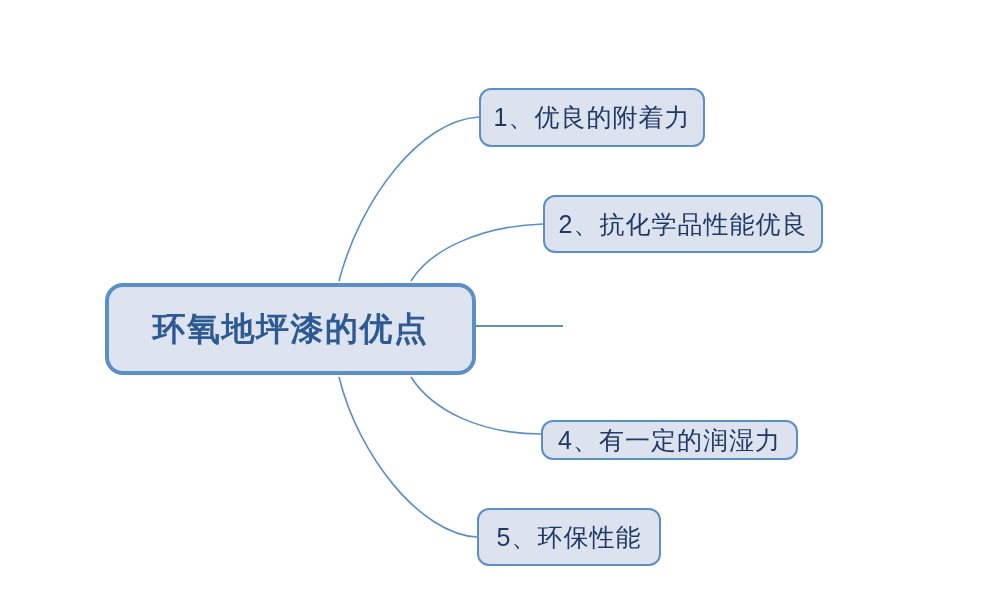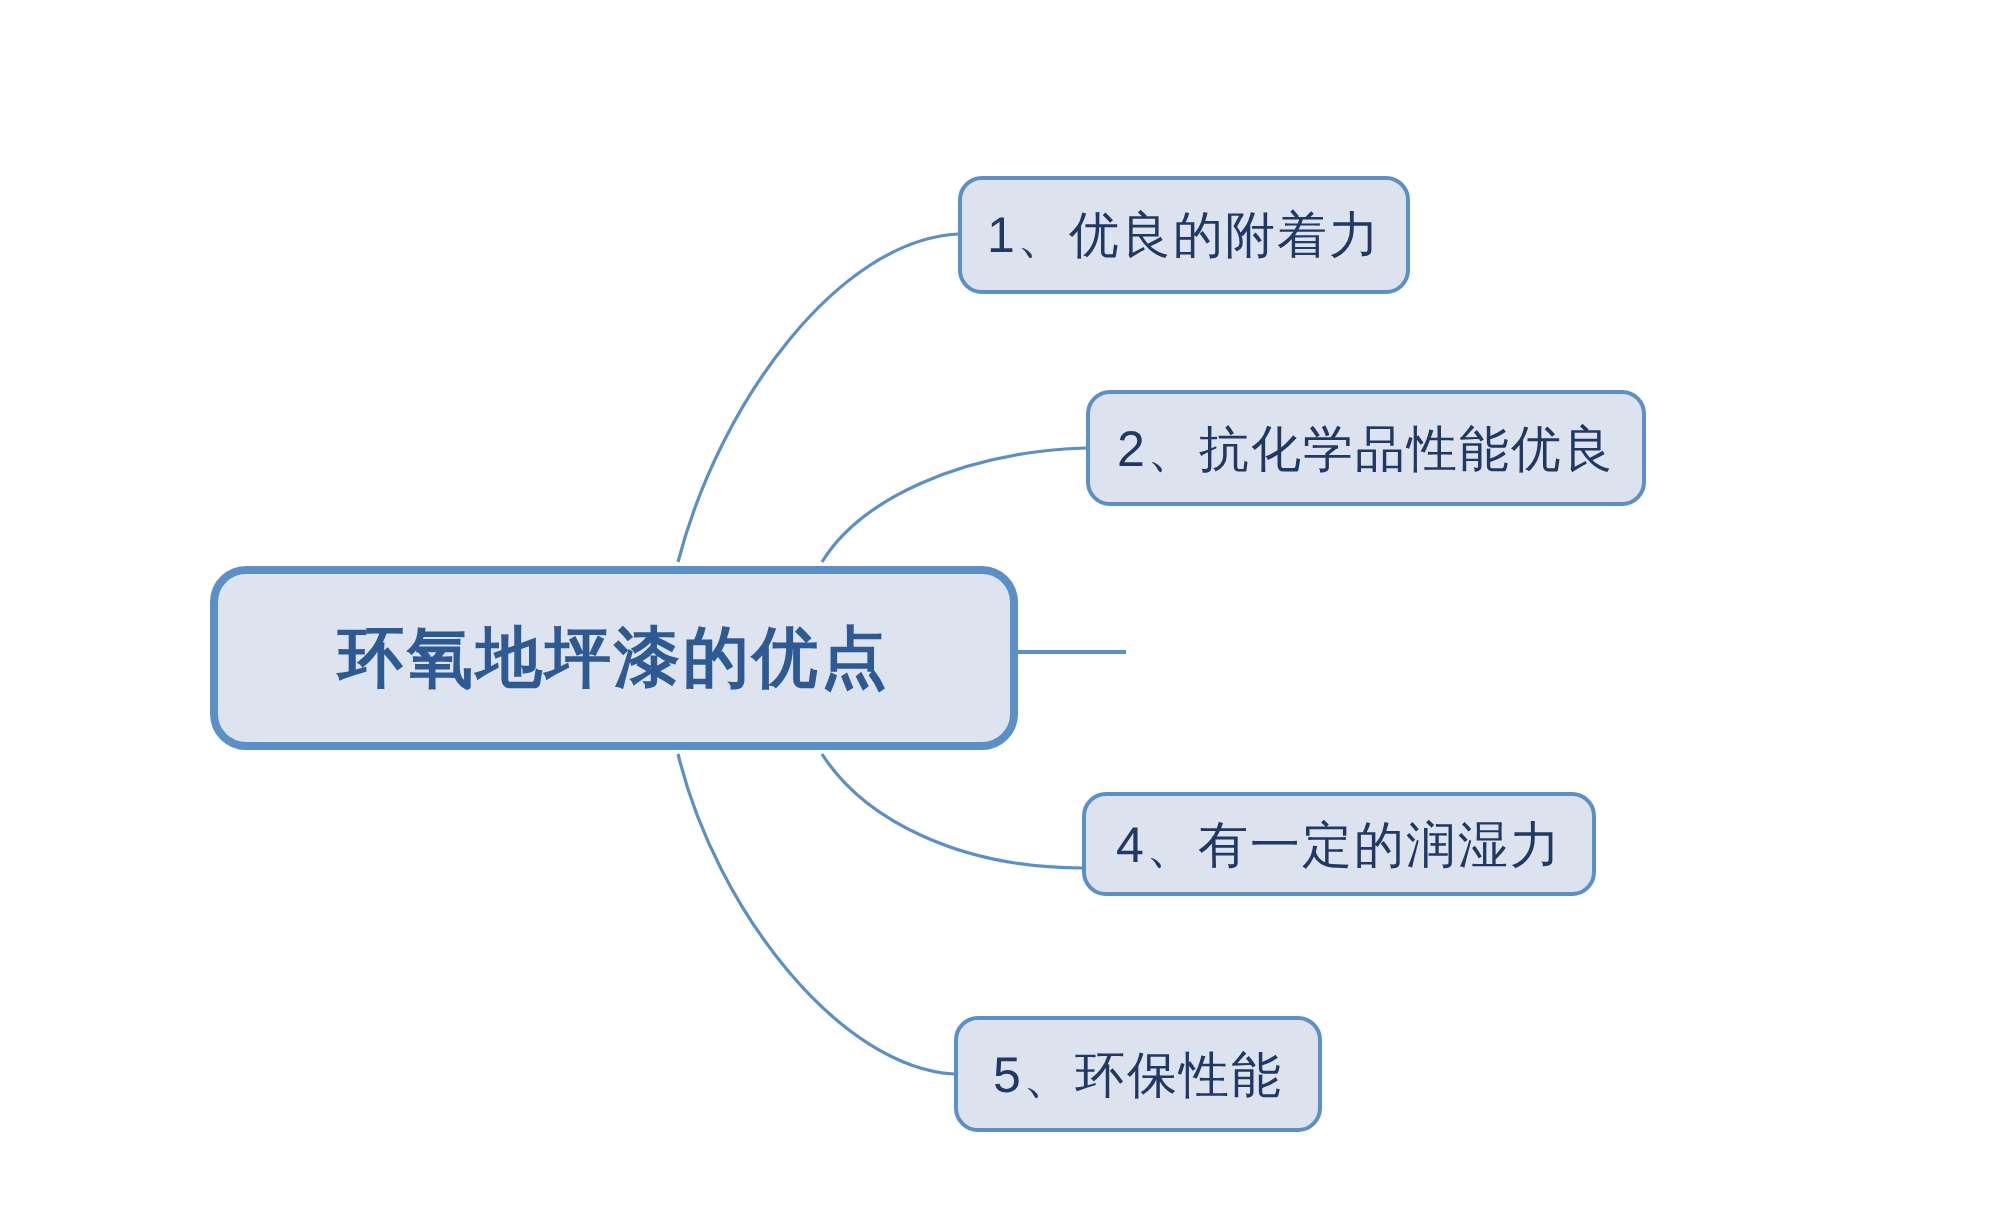--- a/index.html
+++ b/index.html
@@ -39,21 +39,21 @@
     z-index: 2;
   }
   .node-label {
     display: block;
     letter-spacing: 0.5px;
   }
   
   #node-center {
     left: 105px;
     top: 283px;
-    width: 404px;
+    width: 371px;
     height: 92px;
     border: 4px solid #5b8fc8;
     border-radius: 18px;
     background: #dde4ef;
     justify-content: center;
   }
   #node-center .node-label {
     font-size: 33px;
     font-weight: bold;
     color: #2e5a94;
@@ -62,21 +62,21 @@
   
   .branch .node-label {
     font-size: 25px;
     font-weight: normal;
     color: #1f3864;
     letter-spacing: 1px;
   }
   #node-1 { left: 479px; top: 88px;  width: 226px; height: 59px; }
   #node-2 { left: 543px; top: 195px; width: 280px; height: 58px; }
   #node-3 { left: 563px; top: 298px; width: 149px; height: 57px; }
-  #node-4 { left: 541px; top: 396px; width: 257px; height: 52px; }
+  #node-4 { left: 541px; top: 420px; width: 257px; height: 40px; }
   #node-5 { left: 477px; top: 508px; width: 184px; height: 58px; align-items: center; }
 </style>
 </head>
 <body>
 
 <div id="canvas">
 
   <svg id="connectors" viewBox="0 0 1007 616" xmlns="http://www.w3.org/2000/svg">
     <g fill="none" stroke="#5b8fc8" stroke-width="1.6">
       <path d="M 339,281 C 360,200 420,120 479,117"></path>

